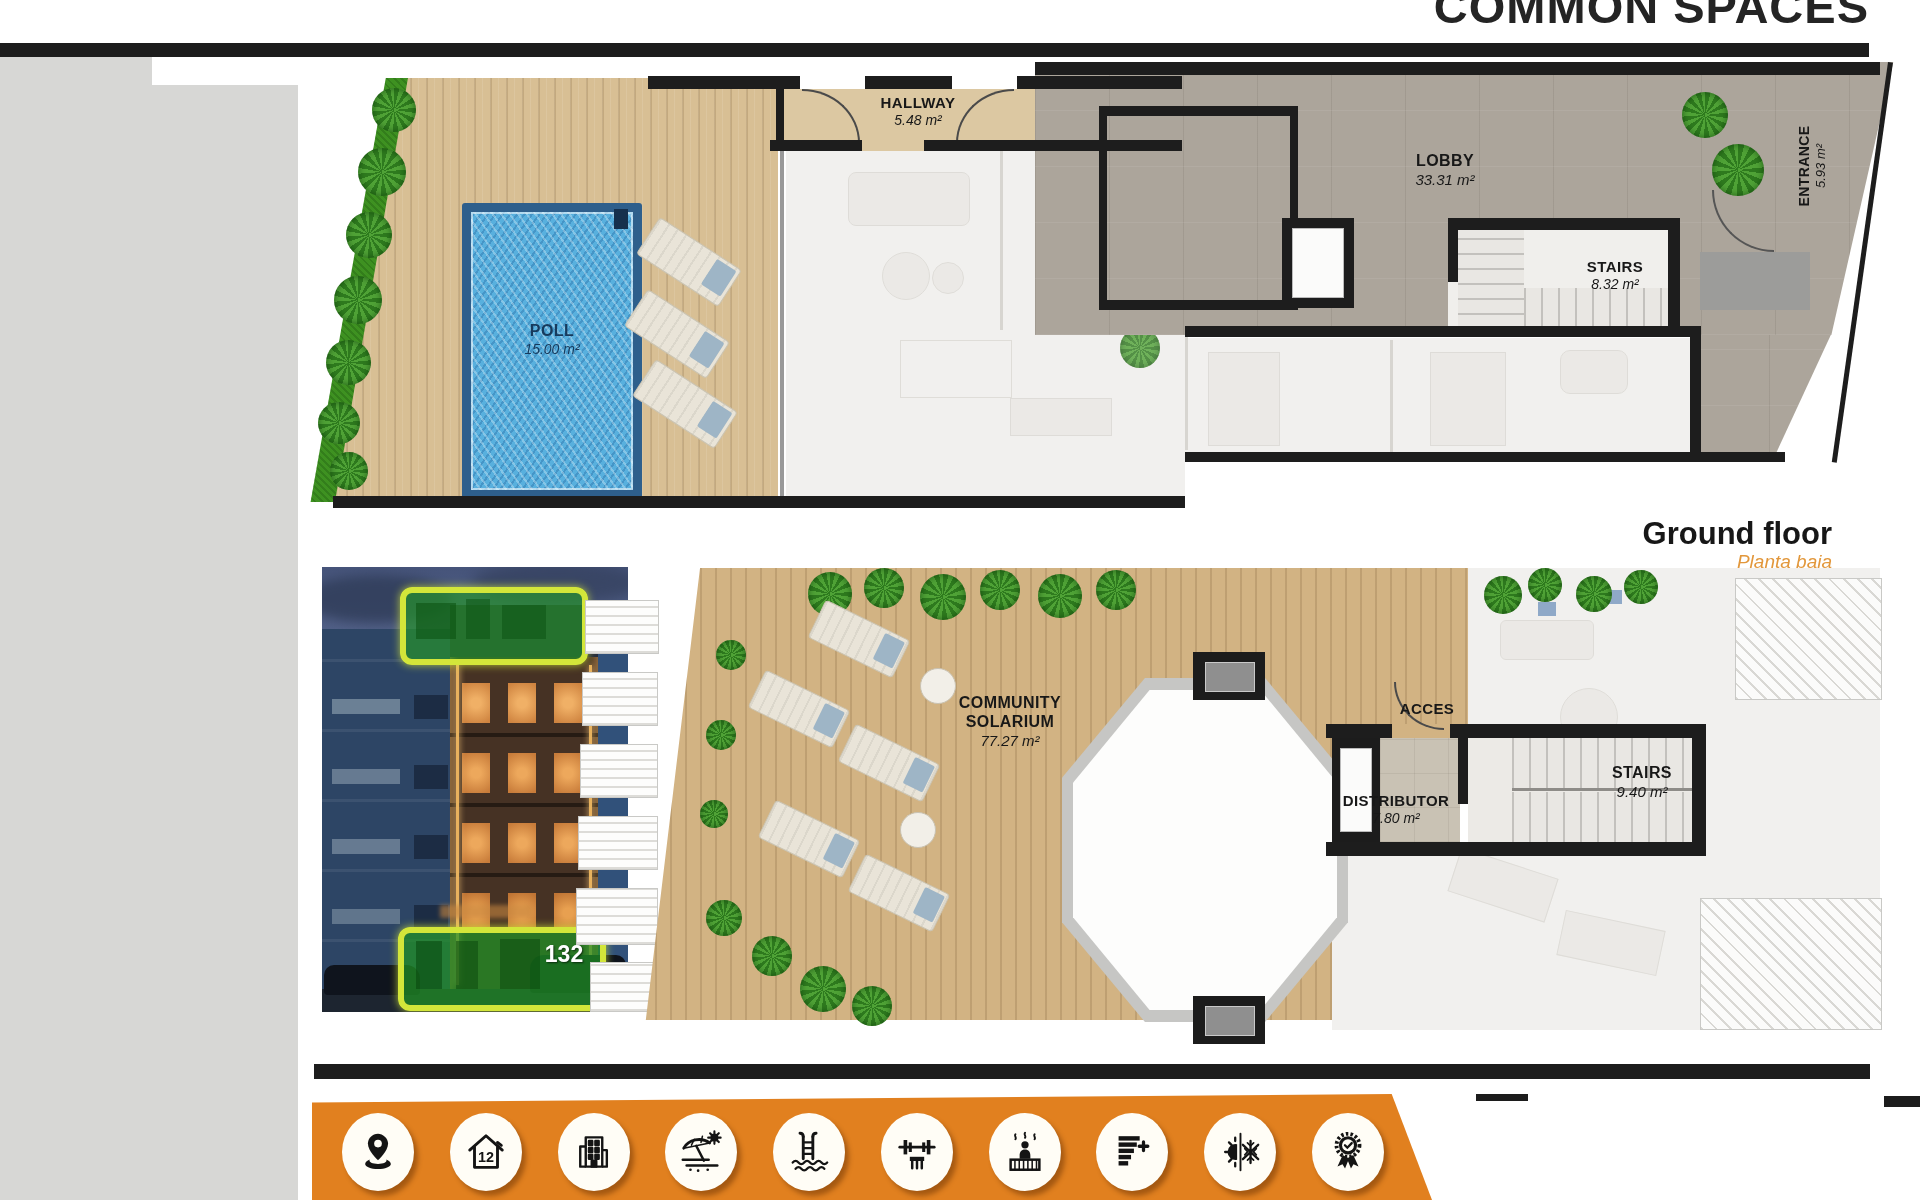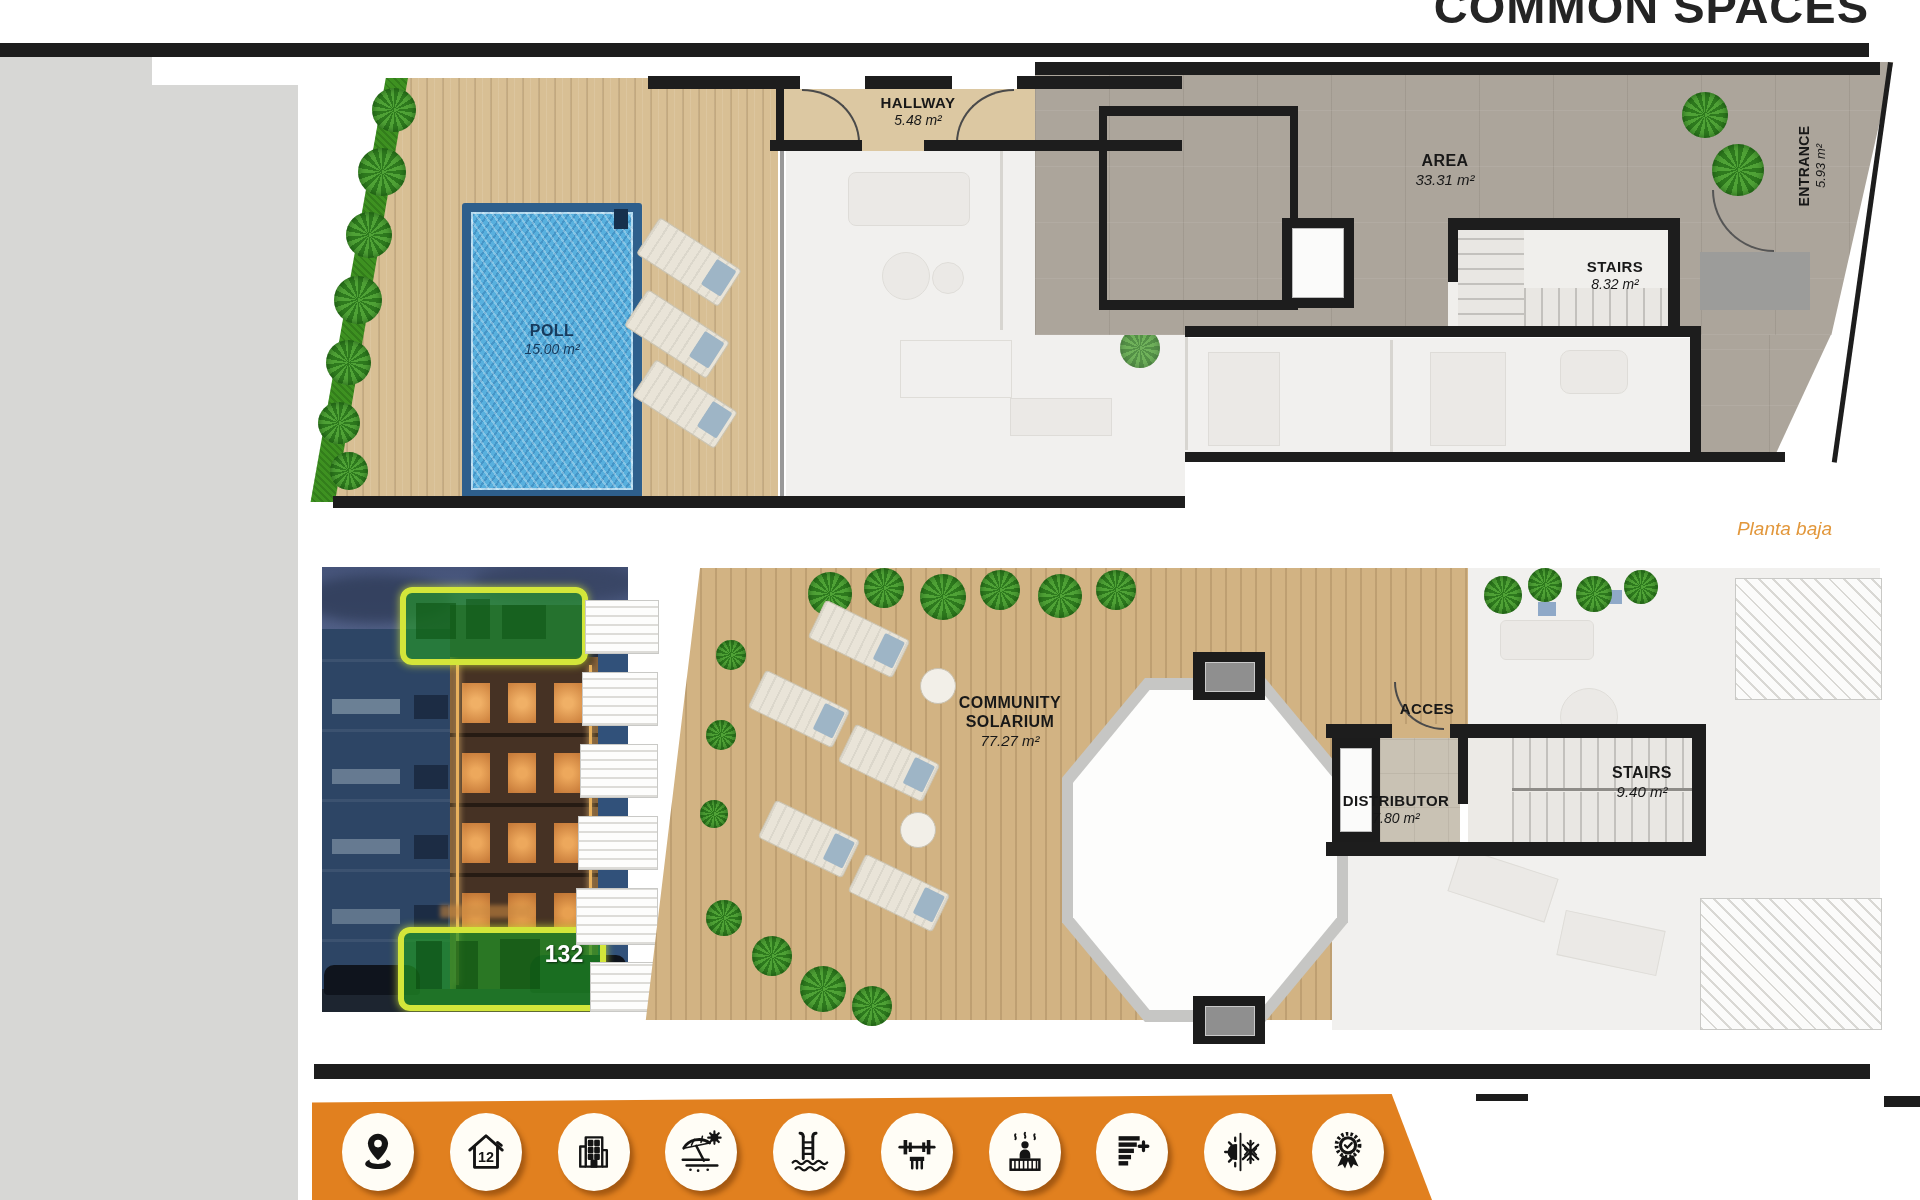--- a/index.html
+++ b/index.html
@@ -109,21 +109,21 @@
     <div class="abs" style="left:6px;top:98px;width:84px;height:92px;background:repeating-linear-gradient(0deg,#b07f42 0 6px,#c89455 6px 12px);border:2px solid #3a3a3a;"></div>
   </div>
   <div class="lbl" style="left:1138px;top:195px;width:160px;">
     <span class="nm" style="font-size:16px;">GYM &amp; SAUNA</span>
     <span class="ar">11.00 m²</span>
   </div>
 
   <div class="abs stone" style="left:1035px;top:62px;width:860px;height:273px;clip-path:polygon(0 0,99.8% 0,92.6% 100%,0 100%);z-index:-0;"></div>
   <div class="abs stone" style="left:1695px;top:335px;width:140px;height:127px;clip-path:polygon(0 0,97% 0,55% 100%,0 100%);"></div>
   <div class="lbl" style="left:1385px;top:152px;width:120px;">
-    <span class="nm" style="font-size:16px;">AREA</span>
+    <span class="nm" style="font-size:16px;">LOBBY</span>
     <span class="ar">33.31 m²</span>
   </div>
   <div class="plant" style="left:1682px;top:92px;width:46px;height:46px;"></div>
   <div class="plant" style="left:1712px;top:144px;width:52px;height:52px;"></div>
 
   <div class="abs" style="left:1448px;top:218px;width:232px;height:118px;background:#f0efec;"></div>
   <div class="abs treadH" style="left:1458px;top:230px;width:66px;height:100px;"></div>
   <div class="abs treadV" style="left:1524px;top:288px;width:146px;height:44px;"></div>
   <div class="wall" style="left:1448px;top:218px;width:232px;height:12px;"></div>
   <div class="wall" style="left:1668px;top:218px;width:12px;height:118px;"></div>
@@ -158,20 +158,21 @@
   <div class="wall" style="left:1099px;top:106px;width:8px;height:202px;"></div>
   <div class="wall" style="left:1099px;top:300px;width:199px;height:10px;"></div>
   <div class="wall" style="left:1290px;top:106px;width:8px;height:112px;"></div>
   <div class="wall" style="left:1185px;top:326px;width:510px;height:11px;"></div>
   <div class="wall" style="left:1690px;top:326px;width:11px;height:136px;"></div>
   <div class="wall" style="left:333px;top:496px;width:852px;height:12px;"></div>
   <div class="wall" style="left:1185px;top:452px;width:600px;height:10px;"></div>
   <div class="wall" style="left:1888px;top:62px;width:5px;height:404px;transform:rotate(8deg);transform-origin:top left;"></div>
 
   <div class="cap" style="left:1450px;top:518px;width:382px;">
+    <span class="en">Ground floor</span>
     <span class="es" style="color:#e2973b;">Planta baja</span>
   </div>
 
   <div class="abs" style="left:322px;top:567px;width:306px;height:445px;overflow:hidden;background:linear-gradient(180deg,#46547a 0%,#5b6a92 28%,#3c4c6e 55%,#283a56 100%);">
     <div class="abs" style="left:-20px;top:8px;width:150px;height:48px;background:#2f3c58;border-radius:50%;filter:blur(6px);opacity:.8;"></div>
     <div class="abs" style="left:150px;top:-6px;width:170px;height:44px;background:#333f5c;border-radius:50%;filter:blur(7px);opacity:.7;"></div>
 
     <div class="abs" style="left:0;top:62px;width:150px;height:383px;background:#2d4565;background-image:repeating-linear-gradient(0deg,rgba(255,255,255,.07) 0 3px,transparent 3px 70px);">
       <div class="abs" style="left:10px;top:70px;width:68px;height:15px;background:#9fb0bd;opacity:.55;"></div>
       <div class="abs" style="left:10px;top:140px;width:68px;height:15px;background:#9fb0bd;opacity:.5;"></div>

